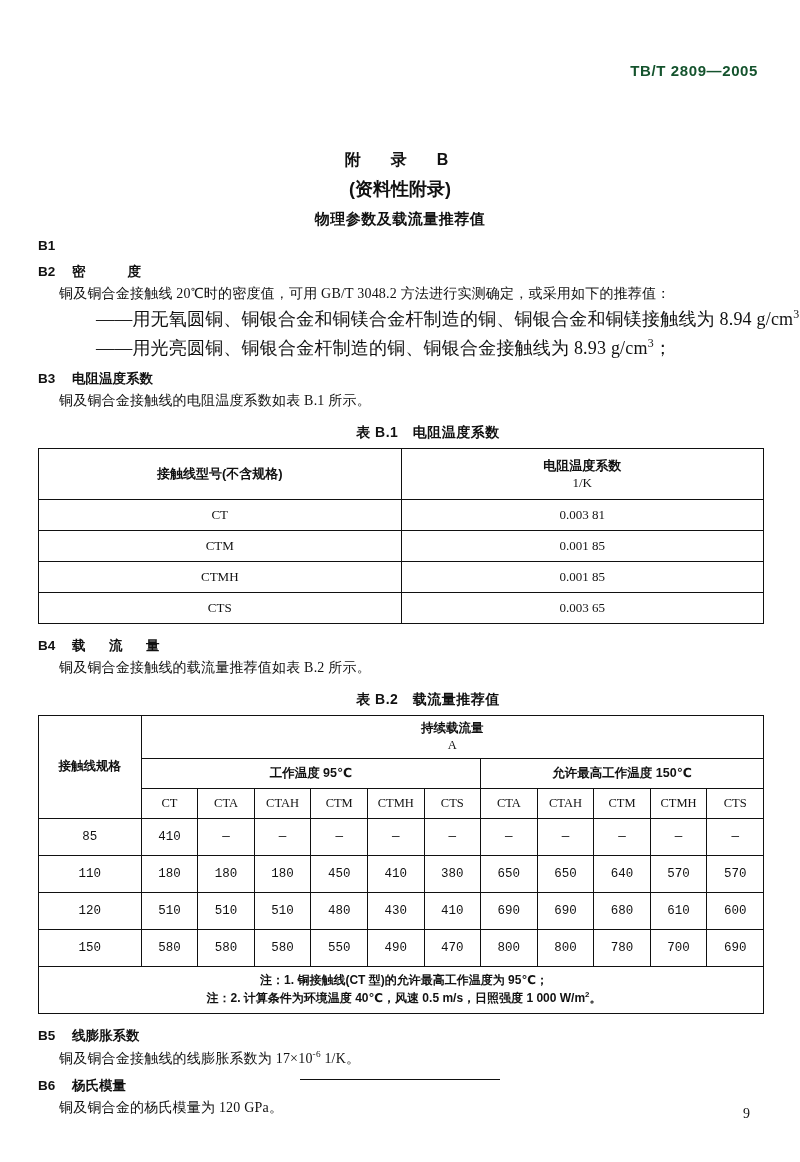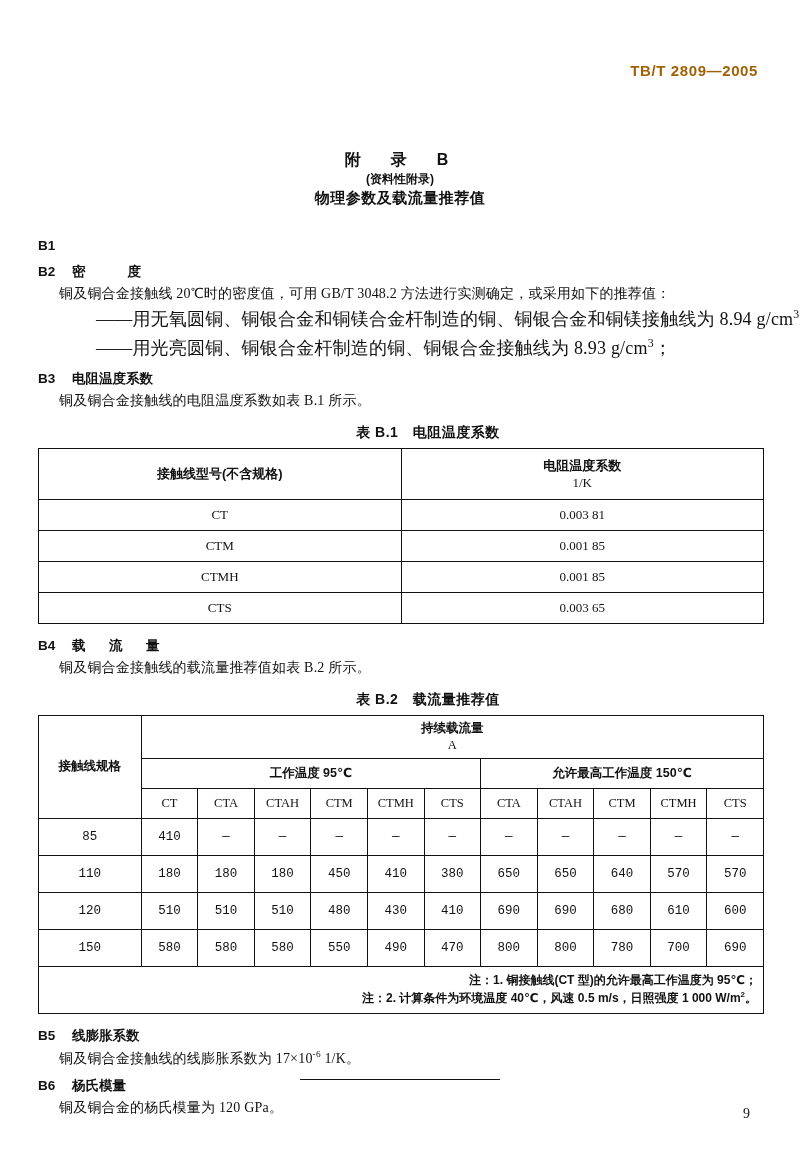--- a/index.html
+++ b/index.html
@@ -24,43 +24,43 @@
 
   
   .running-header {
     position: absolute;
     top: 62px;
     right: 42px;
     font-family: "Liberation Sans", "DejaVu Sans", sans-serif;
     font-weight: bold;
     font-size: 15px;
     letter-spacing: 0.6px;
-    color: #a16207;
+    color: #14532d;
   }
 
   
   .title-block {
     position: absolute;
     top: 150px;
     left: 0;
     width: 800px;
     text-align: center;
   }
   .title-line1 {
     font-family: "Liberation Sans", "DejaVu Sans", sans-serif;
     font-weight: bold;
     font-size: 16px;
     letter-spacing: 7px;
-    margin-bottom: 0;
+    margin-bottom: 6px;
   }
   .title-line2 {
     font-family: "Liberation Sans", "DejaVu Sans", sans-serif;
     font-weight: bold;
-    font-size: 12px;
-    margin-bottom: 1px;
+    font-size: 18px;
+    margin-bottom: 9px;
   }
   .title-line3 {
     font-family: Liberation Sans, sans-serif;
     font-weight: bold;
     font-size: 15px;
     letter-spacing: 0.5px;
   }
 
   
   .content {
@@ -146,21 +146,21 @@
 
   
   #table-b1 th, #table-b1 td { height: 22px; }
   #table-b1 .hdr-cell { height: 42px; line-height: 1.35; }
 
   
   #table-b2 th, #table-b2 td { height: 21px; font-size: 12.5px; }
   #table-b2 .hdr-main { line-height: 1.35; }
   #table-b2 td.data { height: 28px; font-family: Liberation Mono, monospace; }
   #table-b2 td.notes {
-    text-align: right;
+    text-align: center;
     padding: 4px 6px 5px 12px;
     font-size: 12px;
     line-height: 1.55;
     font-family: "Liberation Sans", "DejaVu Sans", sans-serif;
     font-weight: bold;
     margin-left: 20px;
   }
   .dash-glyph { letter-spacing: 0; }
 
   

